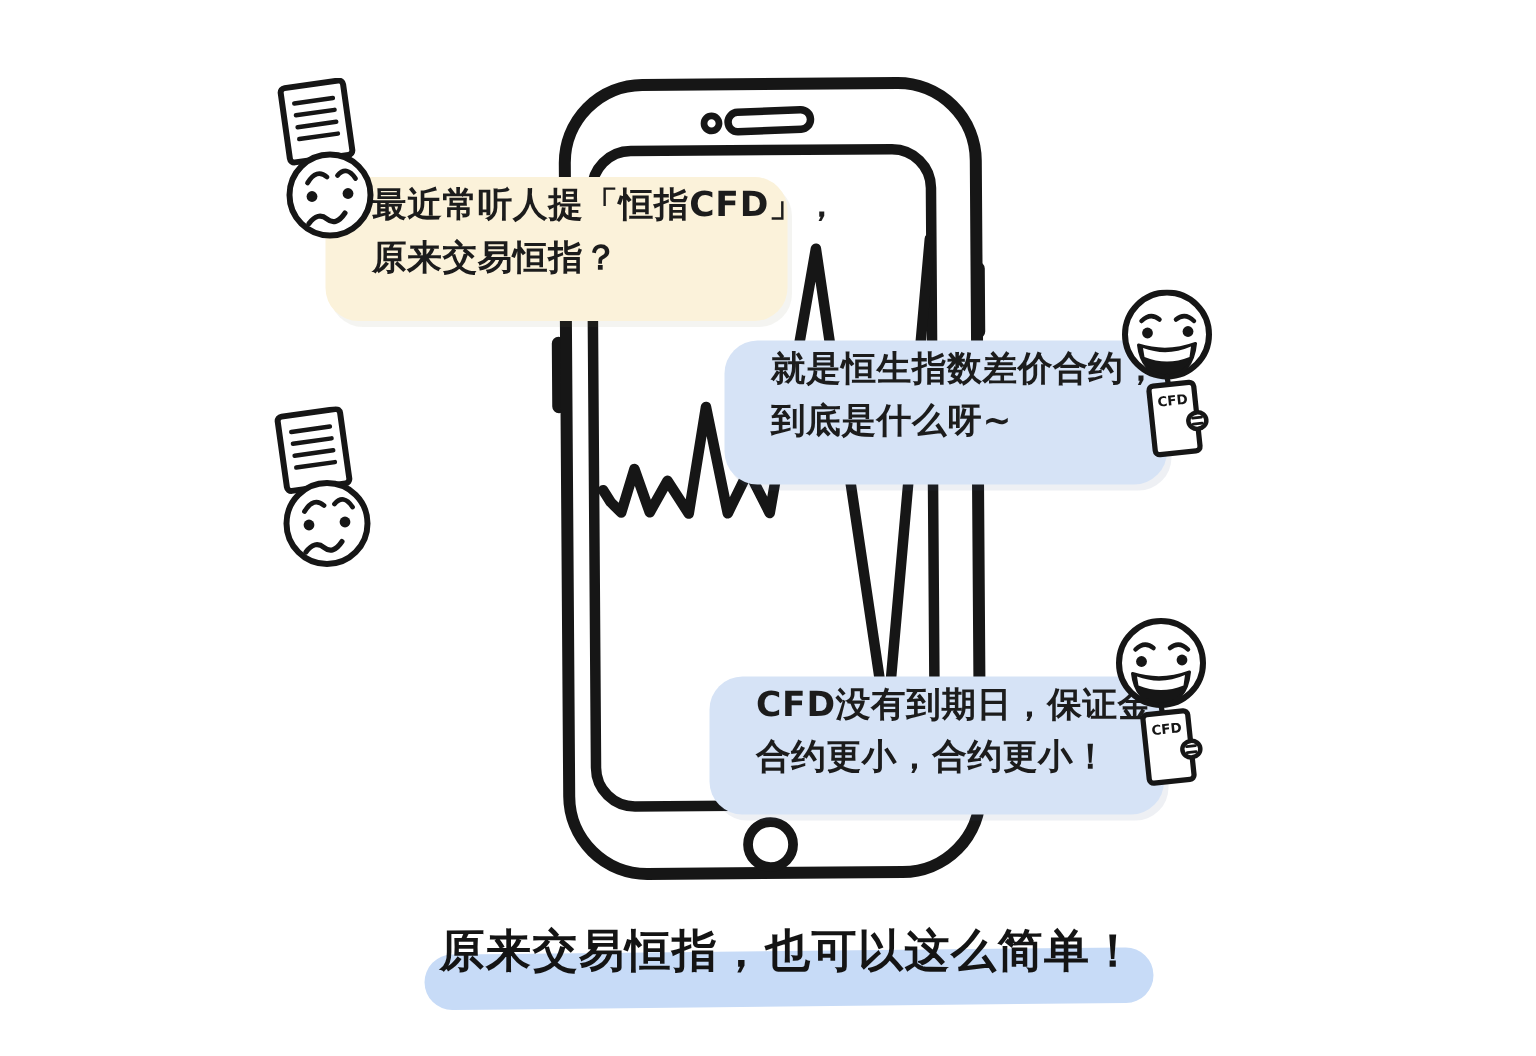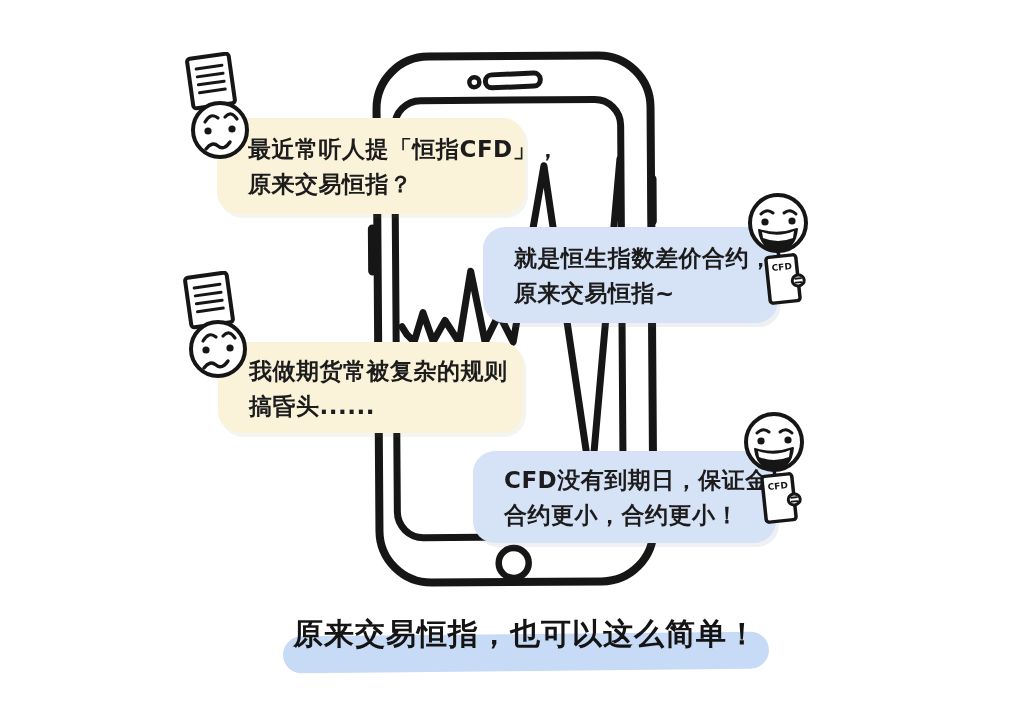--- a/index.html
+++ b/index.html
@@ -4,21 +4,21 @@
 <style>
   html,body{margin:0;padding:0;background:#ffffff;}
   .stage{
     position:relative;width:1024px;height:704px;overflow:hidden;
     background:#ffffff;font-family:"DejaVu Sans",sans-serif;
   }
   .art{position:absolute;left:0;top:0;z-index:1;}
   .char{position:absolute;z-index:3;}
   .bubble{
     position:absolute;z-index:2;box-sizing:border-box;
-    display:flex;flex-direction:column;justify-content:center;
+    display:flex;flex-direction:column;justify-content:flex-start;
     border-radius:22px;padding:2px 24px 0 31px;
     font-weight:bold;font-size:23px;line-height:35px;color:#1c1c1c;
     letter-spacing:0.5px;
   }
   .bubble .line{white-space:nowrap;}
   .ask{background:#FBF2DA;box-shadow:3px 4px 0 rgba(120,110,80,0.08);}
   .ans{background:#D6E3F6;box-shadow:3px 4px 0 rgba(90,110,150,0.10);}
   .caption-wrap{position:absolute;left:0;right:0;top:614px;height:64px;z-index:2;text-align:center;margin-left:27px;}
   .caption-band{
     position:absolute;left:50%;top:20px;width:486px;height:37px;
@@ -53,27 +53,23 @@
     </g>
   </svg>
 
   <div class="bubble ask" style="left:217px;top:118px;width:308px;height:96px;">
     <div class="line">最近常听人提「恒指CFD」，</div>
     <div class="line">原来交易恒指？</div>
   </div>
 
   <div class="bubble ans" style="left:483px;top:227px;width:295px;height:96px;">
     <div class="line">就是恒生指数差价合约，</div>
-    <div class="line">原来交易恒指~</div>
+    <div class="line">到底是什么呀~</div>
   </div>
 
-  <div class="bubble ask" style="left:218px;top:342px;width:305px;height:91px;">
-    <div class="line">我做期货常被复杂的规则</div>
-    <div class="line">搞昏头......</div>
-  </div>
 
   <div class="bubble ans" style="left:473px;top:451px;width:303px;height:92px;">
     <div class="line">CFD没有到期日，保证金</div>
     <div class="line">合约更小，合约更小！</div>
   </div>
 
   <svg class="char" style="left:168px;top:52px;" width="100" height="115" viewBox="0 0 100 115">
     <g stroke="#161616" fill="none" stroke-linecap="round" stroke-linejoin="round">
       <g transform="rotate(-8 43 29)">
         <rect x="22" y="4" width="42" height="50" rx="3" fill="#ffffff" stroke-width="4"></rect>

